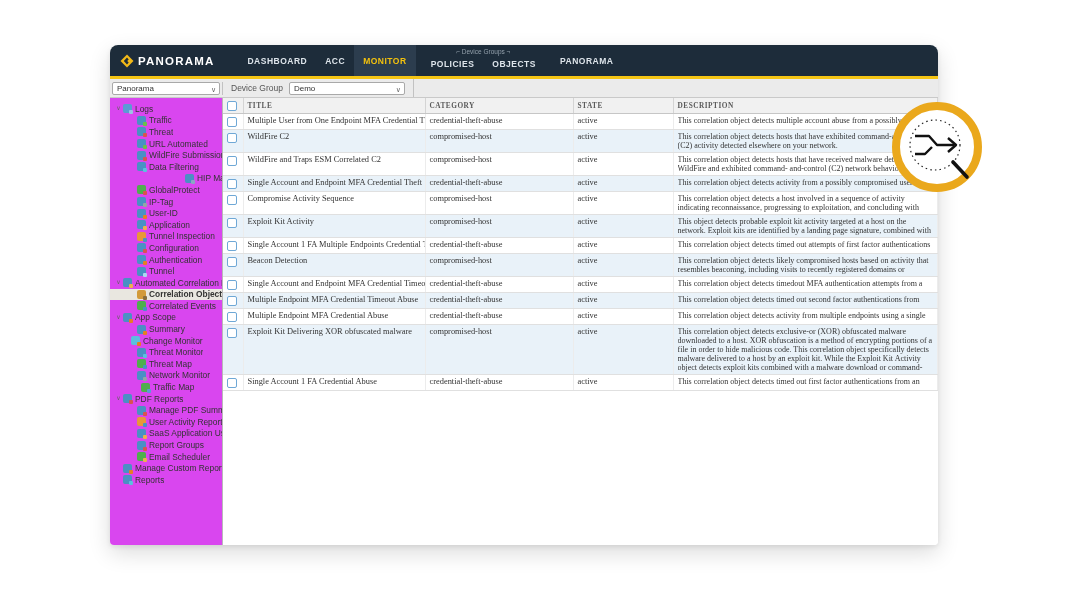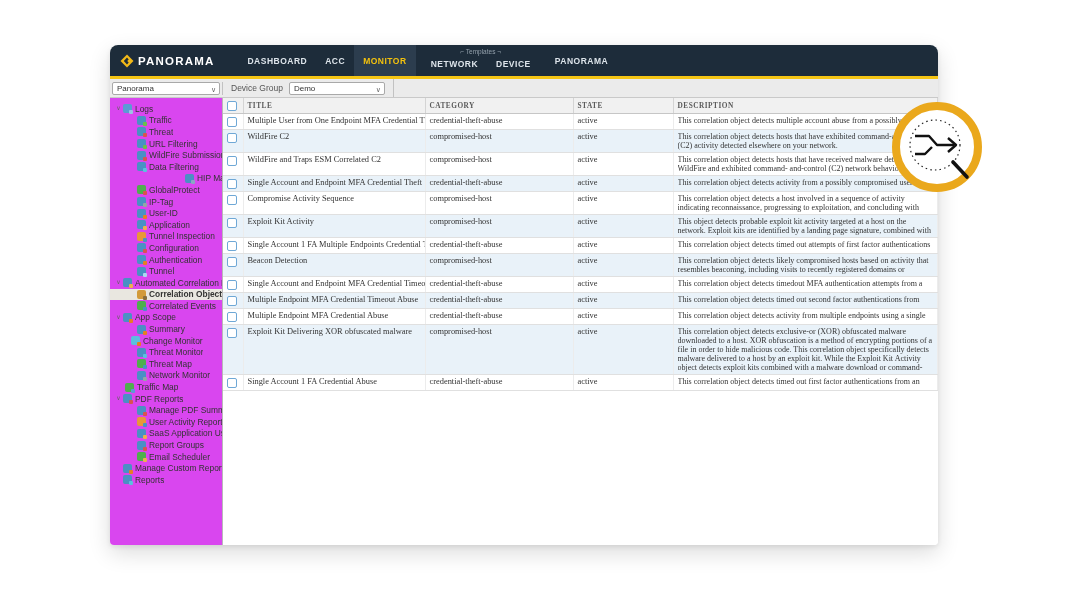--- a/index.html
+++ b/index.html
@@ -25,21 +25,21 @@
   .nav-group-label::after{content:" ¬";}
   .accentbar{height:3px;background:#f5c514;flex:0 0 3px;}
   
   .toolbar{height:18px;background:#ebebeb;border-bottom:1px solid #c9c9c9;display:flex;align-items:center;
            flex:0 0 18px;font-size:8.5px;color:#444;}
   .tb-left{width:113px;flex:0 0 113px;display:flex;align-items:center;padding:0 2px;border-right:1px solid #c2c2c2;box-sizing:border-box;}
   .select{background:#fff;border:1px solid #a9a9a9;border-radius:2px;height:13px;line-height:12px;
           padding:0 16px 0 4px;position:relative;font-size:8px;color:#333;box-sizing:border-box;white-space:nowrap;overflow:hidden;}
   .select::after{content:"∨";position:absolute;right:3px;top:0;font-size:7px;color:#666;line-height:13px;}
   .select.ctx{width:108px;}
-  .select.dg{width:96px;}
+  .select.dg{width:116px;}
   .tb-label{margin:0 6px 0 8px;color:#555;text-align:center;}
   .tb-div{width:1px;height:100%;background:#c2c2c2;margin-left:8px;}
   
   .main{flex:1;display:flex;min-height:0;}
   .sidebar{width:113px;flex:0 0 113px;background:#d946ef;border-right:1px solid #b9b9b9;
            padding-top:5px;box-sizing:border-box;overflow:hidden;border-radius:0 0 0 4px;}
   .side-item{display:flex;align-items:center;height:11.6px;font-size:8.4px;color:#333;white-space:nowrap;cursor:default;}
   .side-item.sel{font-weight:bold;background:#e9e7e0;}
   .twisty{width:9px;flex:0 0 9px;text-align:center;color:#666;font-size:6px;line-height:11px;}
   .twisty::before{content:"∨";}
@@ -73,23 +73,23 @@
         <path d="M7 0.5 L13.5 7 L7 13.5 L0.5 7 Z" fill="#f2b918"></path>
         <path d="M7 3.6 L3.8 7 L7 10.4 L8.7 8.6 L7.2 7 L8.7 5.4 Z" fill="#1d2c3a"></path>
       </svg>
       <span class="logo-text">PANORAMA</span>
     </div>
     <div class="nav-tabs" id="nav-tabs">
         <div class="nav-tab">DASHBOARD</div>
         <div class="nav-tab">ACC</div>
         <div class="nav-tab active">MONITOR</div>
         <div class="nav-group">
-          <div class="nav-group-label">Templates</div>
-          <div class="nav-tab">NETWORK</div>
-          <div class="nav-tab">DEVICE</div>
+          <div class="nav-group-label">Device Groups</div>
+          <div class="nav-tab">POLICIES</div>
+          <div class="nav-tab">OBJECTS</div>
         </div>
         <div class="nav-tab">PANORAMA</div>
       </div>
   </div>
   <div class="accentbar"></div>
 
   <div class="toolbar">
     <div class="tb-left">
       <div class="select ctx">Panorama</div>
     </div>
@@ -119,21 +119,21 @@
           <span class="ticon" style="background: rgb(74, 144, 196);">
             <i style="background: rgb(217, 83, 79);"></i>
           </span>
           <span class="side-label">Threat</span>
         </div>
         <div class="side-item" style="padding-left: 18px;">
           <span class="twisty none"></span>
           <span class="ticon" style="background: rgb(74, 144, 196);">
             <i style="background: rgb(106, 191, 75);"></i>
           </span>
-          <span class="side-label">URL Filtering</span>
+          <span class="side-label">URL Automated</span>
         </div>
         <div class="side-item" style="padding-left: 18px;">
           <span class="twisty none"></span>
           <span class="ticon" style="background: rgb(74, 144, 196);">
             <i style="background: rgb(217, 83, 79);"></i>
           </span>
           <span class="side-label">WildFire Submissions</span>
         </div>
         <div class="side-item" style="padding-left: 18px;">
           <span class="twisty none"></span>
@@ -261,21 +261,21 @@
           </span>
           <span class="side-label">Threat Map</span>
         </div>
         <div class="side-item" style="padding-left: 18px;">
           <span class="twisty none"></span>
           <span class="ticon" style="background: rgb(74, 144, 196);">
             <i style="background: rgb(149, 165, 166);"></i>
           </span>
           <span class="side-label">Network Monitor</span>
         </div>
-        <div class="side-item" style="padding-left: 6px;">
+        <div class="side-item" style="padding-left: 22px;">
           <span class="twisty none"></span>
           <span class="ticon" style="background: rgb(79, 174, 78);">
             <i style="background: rgb(91, 155, 213);"></i>
           </span>
           <span class="side-label">Traffic Map</span>
         </div>
         <div class="side-item" style="padding-left: 4px;">
           <span class="twisty"></span>
           <span class="ticon" style="background: rgb(74, 144, 196);">
             <i style="background: rgb(217, 83, 79);"></i>

